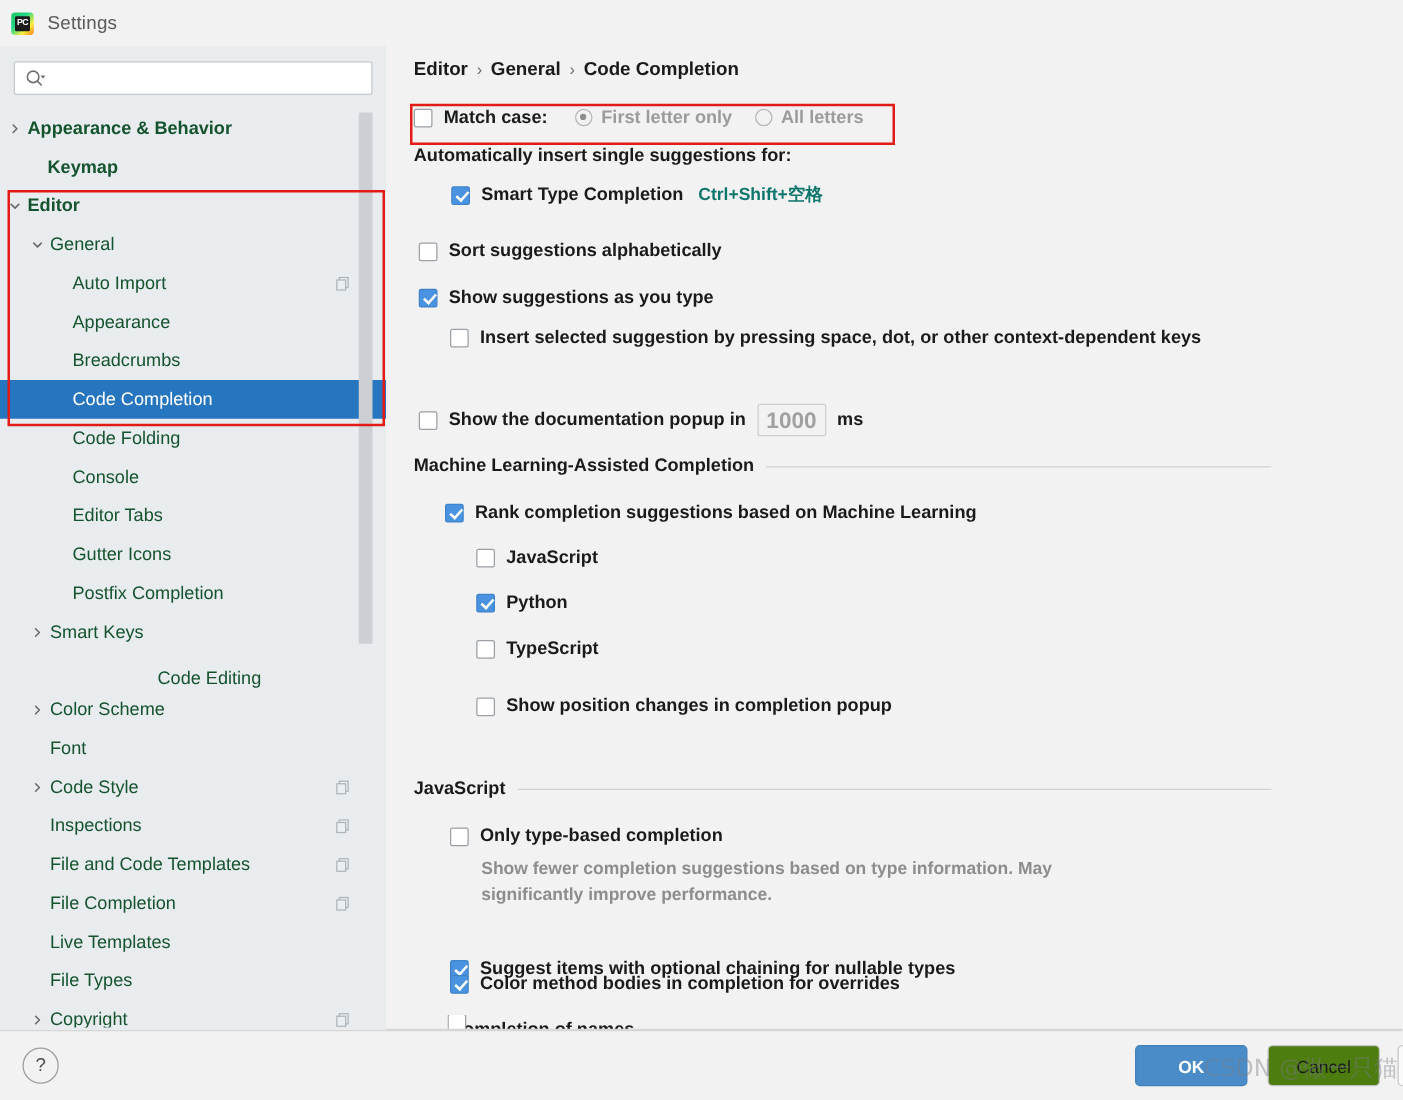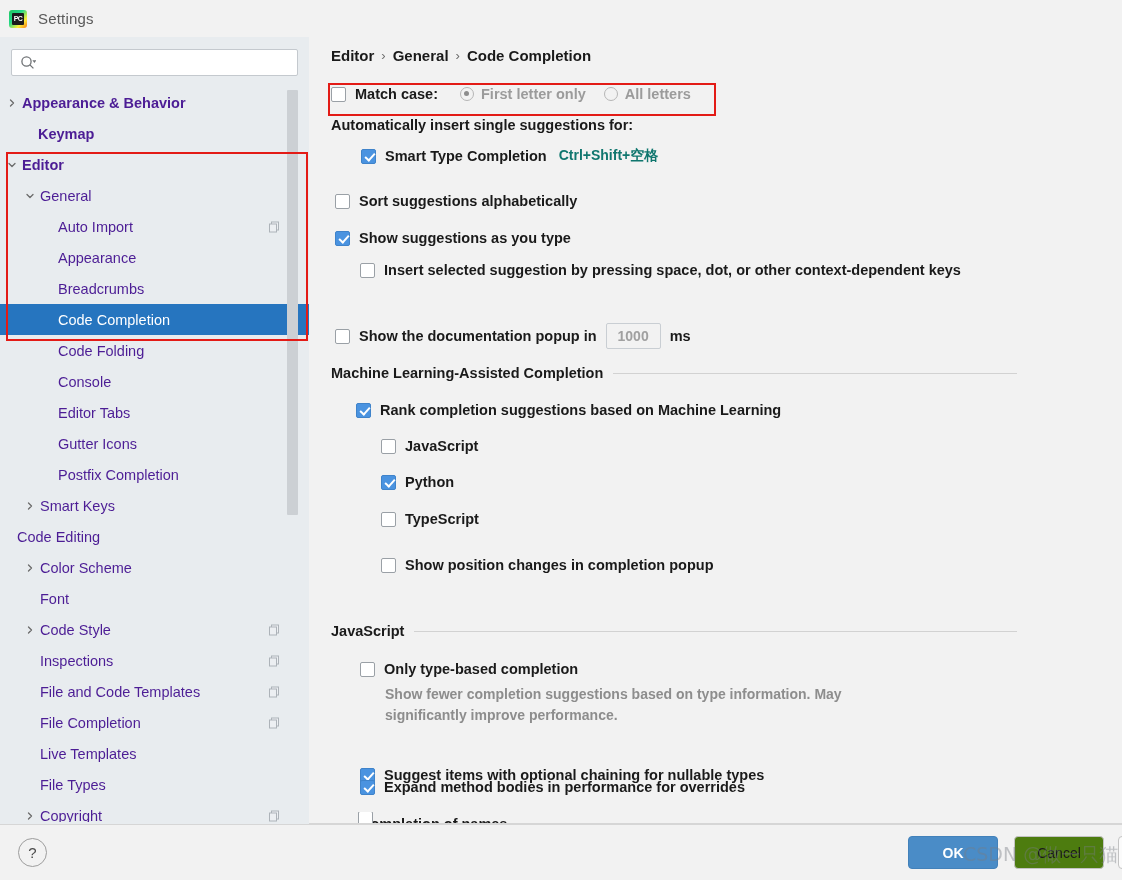--- a/index.html
+++ b/index.html
@@ -81,21 +81,21 @@
   .tree {
     position: absolute; left: 0; top: 50px;
     width: 309px; height: 737px;
     overflow: hidden;
   }
   .tree-item {
     position: relative;
     height: 31px;
     display: flex; align-items: center;
     font-size: 14.5px;
-    color: #4c1d95;
+    color: #14532d;
     white-space: nowrap;
     box-sizing: border-box;
   }
   .tree-item.bold { font-weight: bold; }
   .tree-item.selected {
     background: #2675bf;
     color: #ffffff;
   }
   .arrow {
     width: 14px; height: 14px;
@@ -221,21 +221,21 @@
   .group-header .gh-line { height: 1px; background: #d2d2d2; flex: 1; margin-right: 127px; }
 
   .numbox {
     width: 55px; height: 26px;
     border: 1px solid #c9ced3;
     background: #f2f2f2;
     border-radius: 2px;
     box-sizing: border-box;
     display: flex; align-items: center; justify-content: center;
     color: #a0a0a0;
-    font-size: 14px;
+    font-size: 18px;
     margin: 0 9px;
     flex: none;
   }
 
   .hint {
     position: absolute;
     font-size: 14px;
     color: #8d8d8d;
     line-height: 21px;
     width: 520px;
@@ -408,21 +408,21 @@
           <span class="tree-label" style="margin-left: 3px;">Postfix Completion</span>
         </div>
         <div class="tree-item" style="padding-left: 23px;">
           <span class="arrow">
             <svg width="10" height="10" viewBox="0 0 10 10">
               <path d="M3.5 2 L6.5 5 L3.5 8" fill="none" stroke="currentColor" stroke-width="1.3" stroke-linecap="round" stroke-linejoin="round"></path>
             </svg>
           </span>
           <span class="tree-label" style="margin-left: 3px;">Smart Keys</span>
         </div>
-        <div class="tree-item" style="">
+        <div class="tree-item" style="padding-left: 23px; flex-direction: column;">
           <span class="arrow"></span>
           <span class="tree-label" style="margin-left: 3px;">Code Editing</span>
         </div>
         <div class="tree-item" style="padding-left: 23px;">
           <span class="arrow">
             <svg width="10" height="10" viewBox="0 0 10 10">
               <path d="M3.5 2 L6.5 5 L3.5 8" fill="none" stroke="currentColor" stroke-width="1.3" stroke-linecap="round" stroke-linejoin="round"></path>
             </svg>
           </span>
           <span class="tree-label" style="margin-left: 3px;">Color Scheme</span>
@@ -591,21 +591,21 @@
       </div>
       <div class="hint" style="left:76px; top:609px;">Show fewer completion suggestions based on type information. May significantly improve performance.</div>
 
       <div class="row" style="left:51px; top:652px;margin-top:40px;">
         <span class="cb checked"></span>
         <span>Suggest items with optional chaining for nullable types</span>
       </div>
 
       <div class="row" style="left:51px; top:704px;">
         <span class="cb checked"></span>
-        <span>Expand method bodies in performance for overrides</span>
+        <span>Color method bodies in completion for overrides</span>
       </div>
 
       <div class="row" style="left:51px; top:741px;">
         <span>Completion of names</span>
       </div>
 
     </div>
   </div>
 
   <div class="partial-row">

